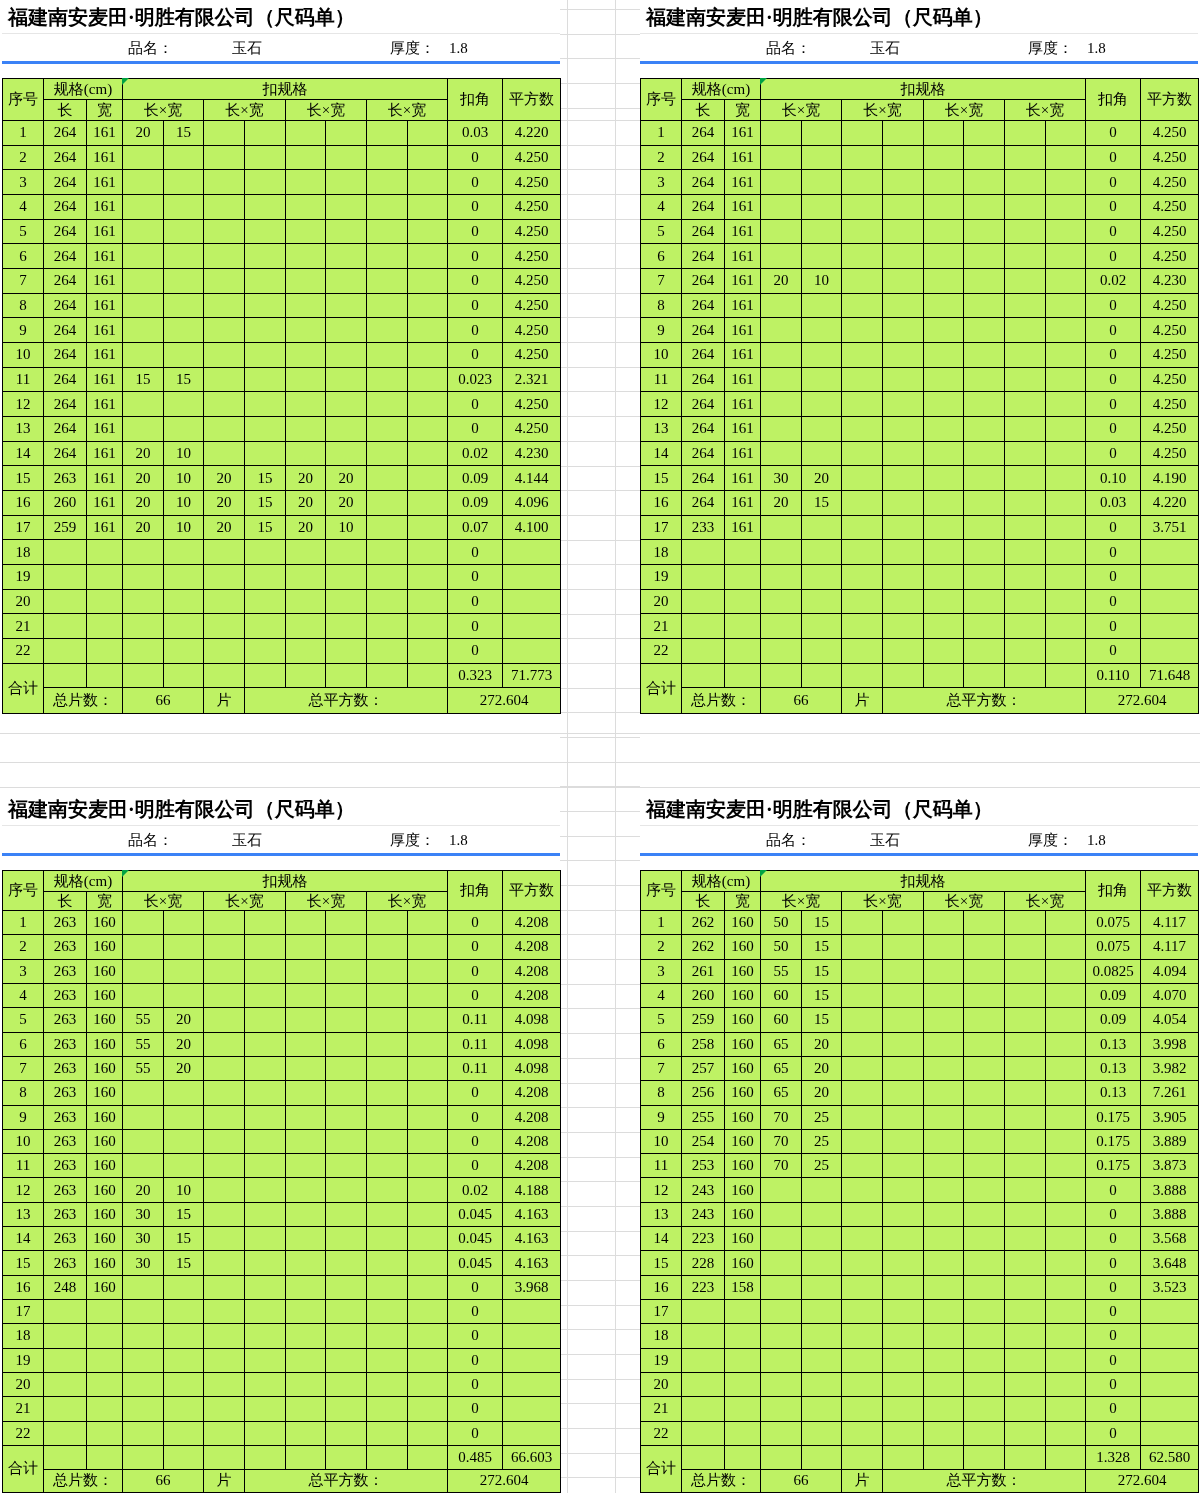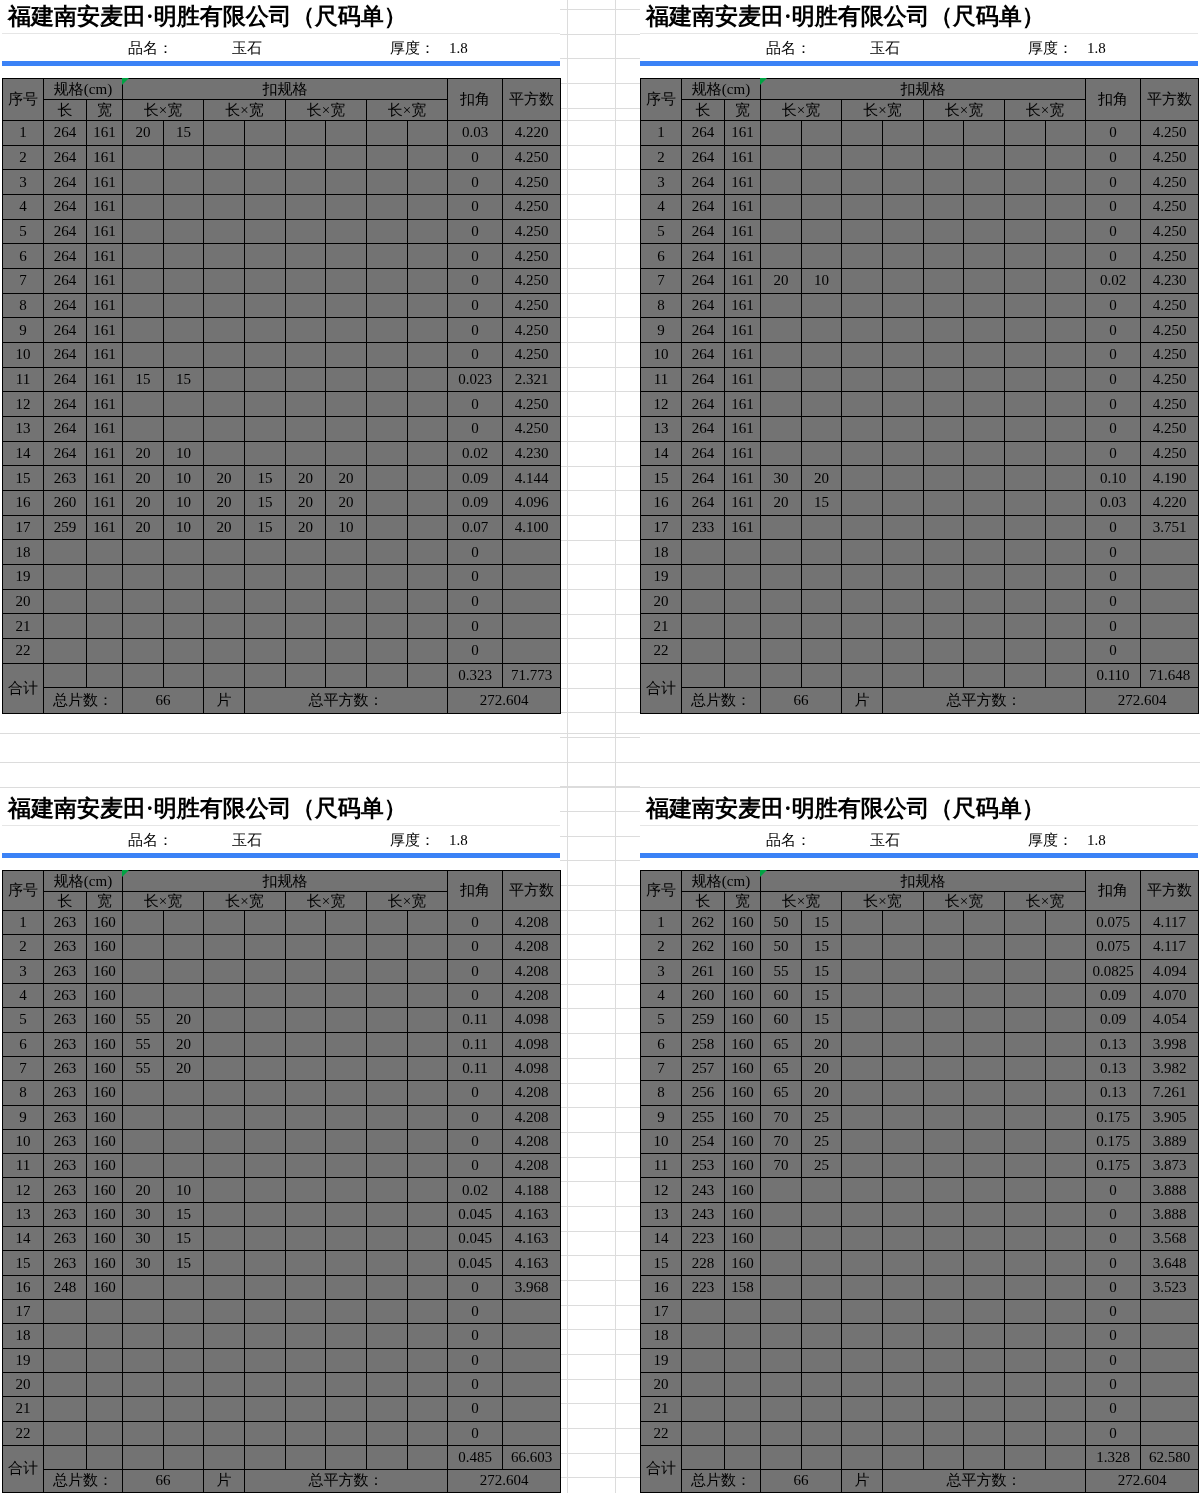--- a/index.html
+++ b/index.html
@@ -19,33 +19,33 @@
   .hband{
     position:absolute;left:0;top:714px;width:1200px;height:78px;
     background-image:linear-gradient(to bottom,
       transparent 0 19px,#dcdcdc 19px 20px,
       transparent 20px 48px,#dcdcdc 48px 49px,
       transparent 49px 73px,#dcdcdc 73px 74px,transparent 74px 78px);
   }
   .sheet{position:absolute;width:558px;}
   .sheet .title{
     position:absolute;left:6px;top:0;height:33px;line-height:34px;
-    font-size:23px;font-weight:bold;white-space:nowrap;letter-spacing:0;
+    font-size:20px;font-weight:bold;white-space:nowrap;letter-spacing:0;
   }
   .info{position:absolute;left:0;top:33px;width:558px;height:45px;font-size:15px;border-top:1px solid #e6e6e6;}
   .irow{position:absolute;left:0;width:558px;}
-  .ia{top:0;height:27px;line-height:29px;border-bottom:5px solid #3b82f6;}
+  .ia{top:0;height:27px;line-height:29px;border-bottom:3px solid #3b82f6;}
   .ib{top:28px;height:17px;line-height:17px;margin-top:27px;}
   .lbl.p1{position:absolute;left:126px;}
   .val.v1{position:absolute;left:168px;width:92px;text-align:right;}
   .lbl.p2{position:absolute;left:388px;}
   .val.v2{position:absolute;left:447px;font-family:Liberation Serif, serif;}
   table.grid{
     position:absolute;left:0;top:78px;width:558px;
-    border-collapse:collapse;table-layout:fixed;background:#737373;
+    border-collapse:collapse;table-layout:fixed;background:#bef264;
   }
   table.grid td{
     border:1px solid #000;padding:0;text-align:center;
     font-size:15px;line-height:1;white-space:nowrap;overflow:hidden;
   }
   thead tr.h1{height:21px;}
   thead tr.h2{height:var(--h2);}
   tbody tr{height:var(--rh);}
   tfoot tr.f1{height:24px;}
   tfoot tr.f2{height:var(--f2);}

